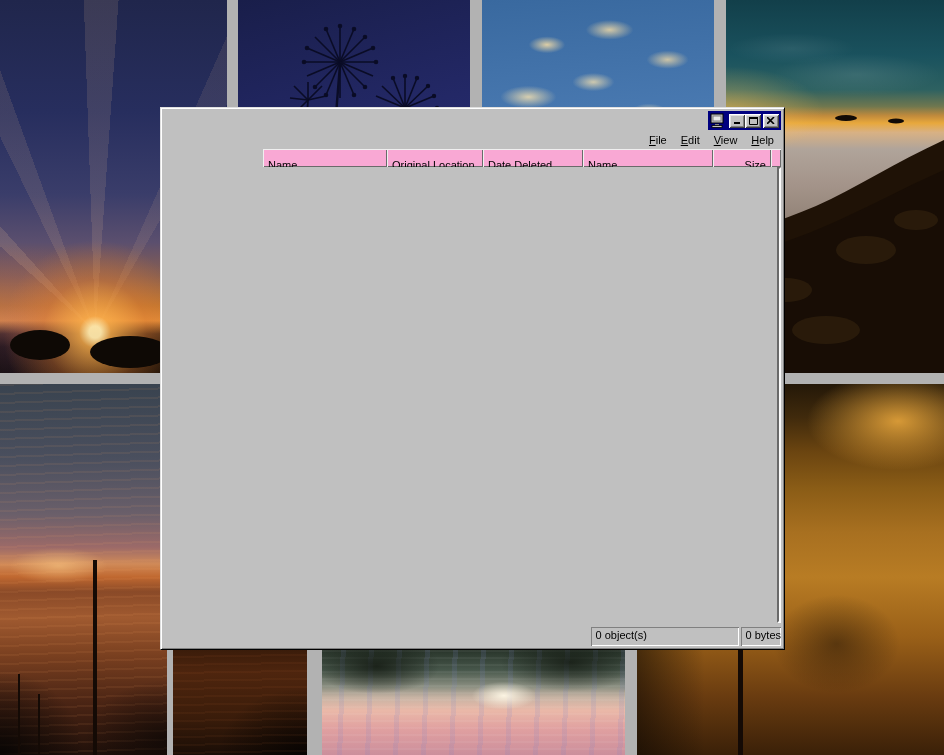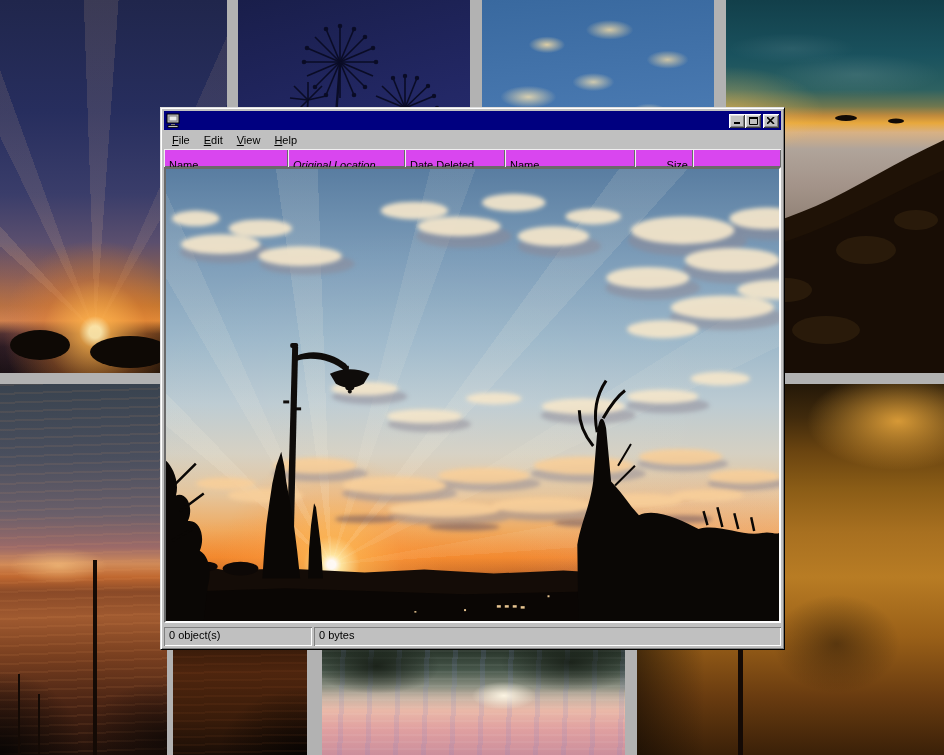--- a/index.html
+++ b/index.html
@@ -79,35 +79,35 @@
       radial-gradient(ellipse 80px 60px at 28% 48%, rgba(18,10,4,.55), transparent 70%),
       radial-gradient(ellipse 90px 70px at 65% 70%, rgba(18,10,4,.45), transparent 70%),
       linear-gradient(90deg, rgba(10,6,2,.55), transparent 22%),
       linear-gradient(180deg,#241808 0%,#402a0c 9%,#6a4410 18%,#8a5c16 28%,#a87020 40%,#b87c24 52%,#9a6018 68%,#6a3c10 84%,#3a2008 100%);}
 
   
   .window{position:absolute;left:160px;top:107px;width:625px;height:543px;
     background:#c0c0c0;box-sizing:border-box;
     border:1px solid;border-color:#dfdfdf #000 #000 #dfdfdf;
     box-shadow:inset 1px 1px 0 #fff, inset -1px -1px 0 #808080;
-    padding:3px;display:flex;flex-direction:column;font-size:11px;color:#000;}
+    padding:3px;display:flex;flex-direction:column;font-size:11px;color:#000;align-items:flex-end;}
   .titlebar{height:19px;flex:0 0 19px;background:#000080;display:flex;align-items:center;padding:0 2px;}
   .app-icon{width:16px;height:15px;margin-right:3px;flex:0 0 auto;display:block;}
   .title-text{flex:1;color:#fff;font-weight:bold;font-size:11px;white-space:nowrap;overflow:hidden;}
   .tbtns{display:flex;align-items:center;gap:0;}
   .tbtn{width:16px;height:14px;background:#c0c0c0;border:0;padding:0;margin:0;
     box-shadow:inset 1px 1px 0 #fff, inset -1px -1px 0 #404040, inset 2px 2px 0 #dfdfdf, inset -2px -2px 0 #808080;
     display:flex;align-items:center;justify-content:center;}
   .tbtn.close{margin-left:2px;}
   .menubar{height:18px;flex:0 0 18px;display:flex;align-items:center;padding-left:1px;margin-top:1px;}
   .menu-item{padding:2px 7px 3px;cursor:default;}
   .headers{height:18px;flex:0 0 18px;display:flex;}
-  .hcell{box-sizing:border-box;background:#d946ef;padding:9px 5px 0;line-height:15px;
+  .hcell{box-sizing:border-box;background:#f9a8d4;padding:9px 5px 0;line-height:15px;
     box-shadow:inset 1px 1px 0 #efefef, inset -1px -1px 0 #6a6a6a;white-space:nowrap;overflow:hidden;}
-  .c0{width:124px;} .c1{width:117px;font-style:italic;} .c2{width:100px;} .c3{width:130px;}
+  .c0{width:124px;} .c1{width:96px;} .c2{width:100px;} .c3{width:130px;}
   .c4{width:58px;text-align:right;} .c5{flex:1;}
   .content{flex:1;position:relative;overflow:hidden;
     border:2px solid;border-color:#6a6a6a #fdfdfd #fdfdfd #6a6a6a;
     background:
       radial-gradient(circle at 27% 87.5%, rgba(255,255,255,.95) 0 4px, rgba(255,238,170,.9) 10px, rgba(255,190,90,.6) 28px, rgba(255,160,70,.25) 70px, rgba(255,160,70,0) 112px),
       radial-gradient(ellipse 330px 85px at 30% 89%, rgba(250,140,40,.5), transparent 72%),
       radial-gradient(ellipse 270px 120px at 88% 85%, rgba(235,160,135,.32), transparent 72%),
       radial-gradient(ellipse 420px 280px at 42% 58%, rgba(255,255,255,.06), transparent 75%),
       linear-gradient(180deg,#597da1 0%,#7d9db9 20%,#9db8ca 38%,#bccbd2 52%,#d5d0c2 63%,#e5c49a 72%,#efa95e 80%,#f1872e 86%,#c66a28 89%,#55301a 91%,#170e08 93.5%,#0b0705 100%);}
   .rays{position:absolute;inset:0;

